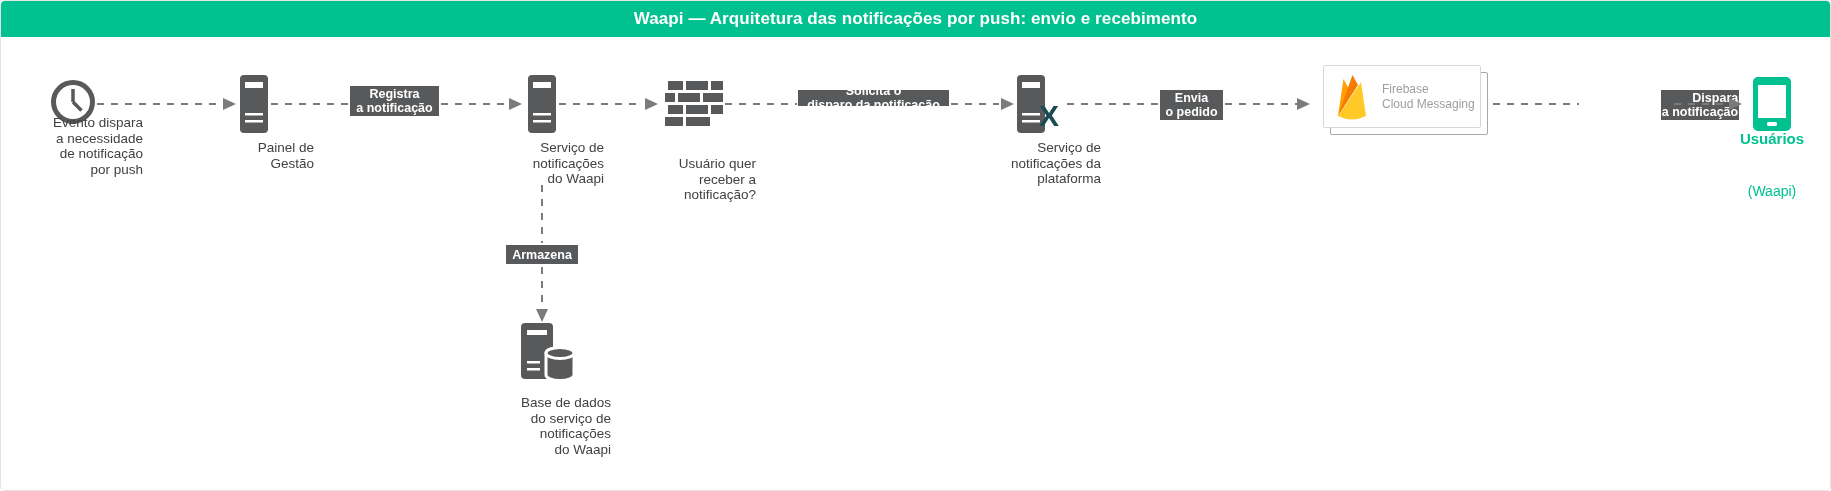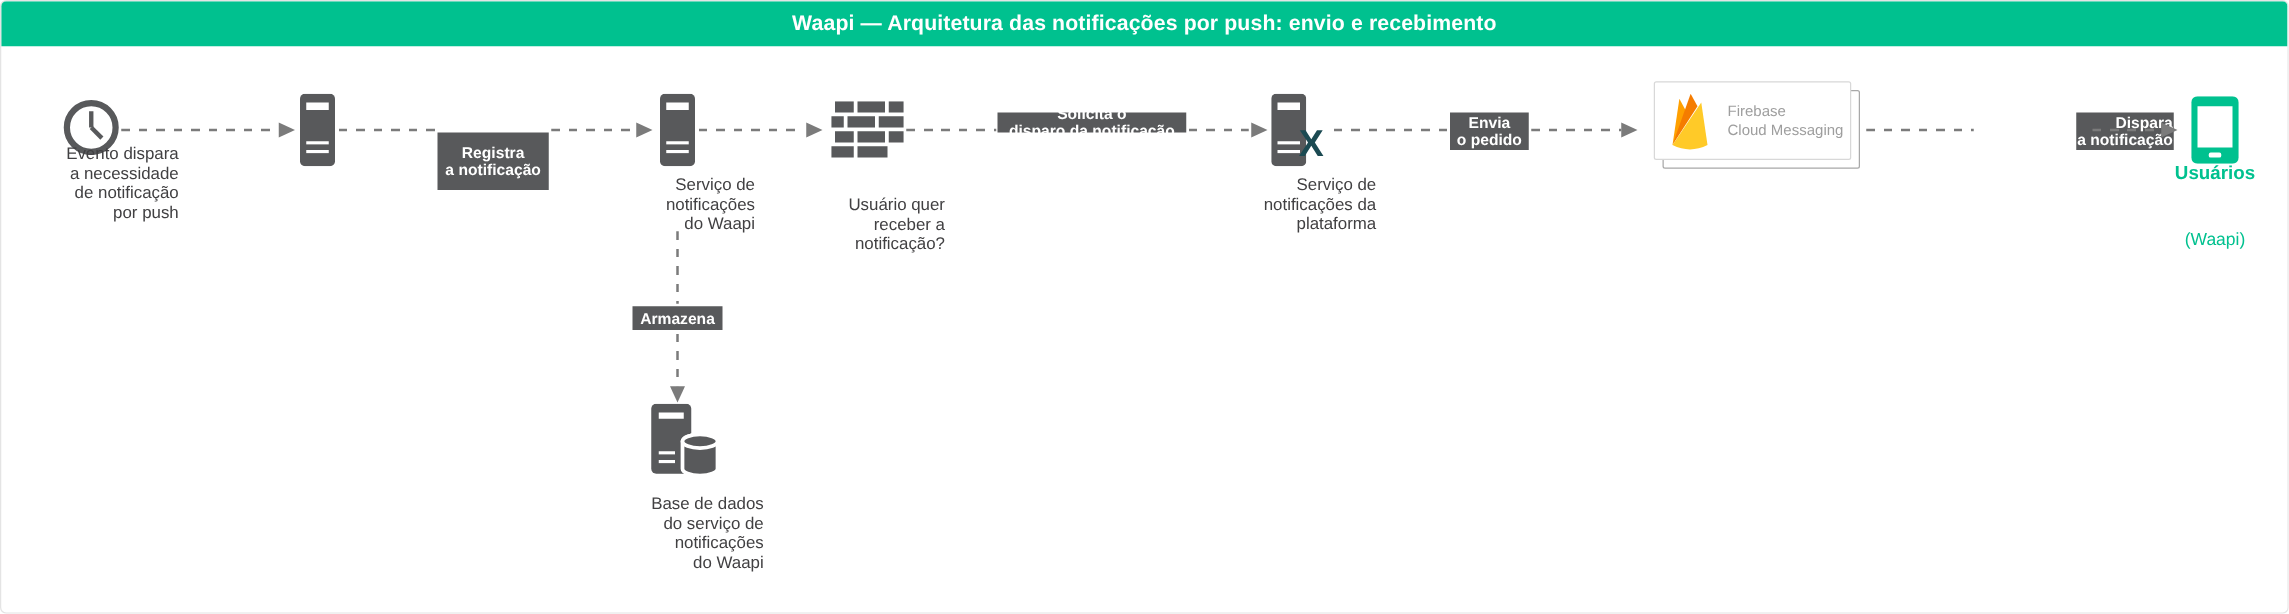--- a/index.html
+++ b/index.html
@@ -154,23 +154,25 @@
 
   <div class="dash-h" style="left:96px; top:102px; width:126px;"></div>
   <div class="arrow-r" style="left:222px; top:97px;"></div>
 
   <svg class="icon" style="left:239px; top:74px;" width="28" height="58" viewBox="0 0 28 58">
     <rect x="0" y="0" width="28" height="58" rx="4" fill="#58595B"></rect>
     <rect x="5" y="7" width="18" height="6" fill="#ffffff"></rect>
     <rect x="5" y="38" width="18" height="2.5" fill="#ffffff"></rect>
     <rect x="5" y="45" width="18" height="2.5" fill="#ffffff"></rect>
   </svg>
+  <div class="node-label" style="left:193px; top:139px; width:120px;">Painel de
+Gestão</div>
 
   <div class="dash-h" style="left:270px; top:102px; width:78px;"></div>
-  <div class="edge-label" style="left:349px; top:105px; width:89px; height:46px;">Registra
+  <div class="edge-label" style="left:349px; top:85px; width:89px; height:30px;">Registra
 a notificação</div>
   <div class="dash-h" style="left:440px; top:102px; width:68px;"></div>
   <div class="arrow-r" style="left:508px; top:97px;"></div>
 
   <svg class="icon" style="left:527px; top:74px;" width="28" height="58" viewBox="0 0 28 58">
     <rect x="0" y="0" width="28" height="58" rx="4" fill="#58595B"></rect>
     <rect x="5" y="7" width="18" height="6" fill="#ffffff"></rect>
     <rect x="5" y="38" width="18" height="2.5" fill="#ffffff"></rect>
     <rect x="5" y="45" width="18" height="2.5" fill="#ffffff"></rect>
   </svg>

